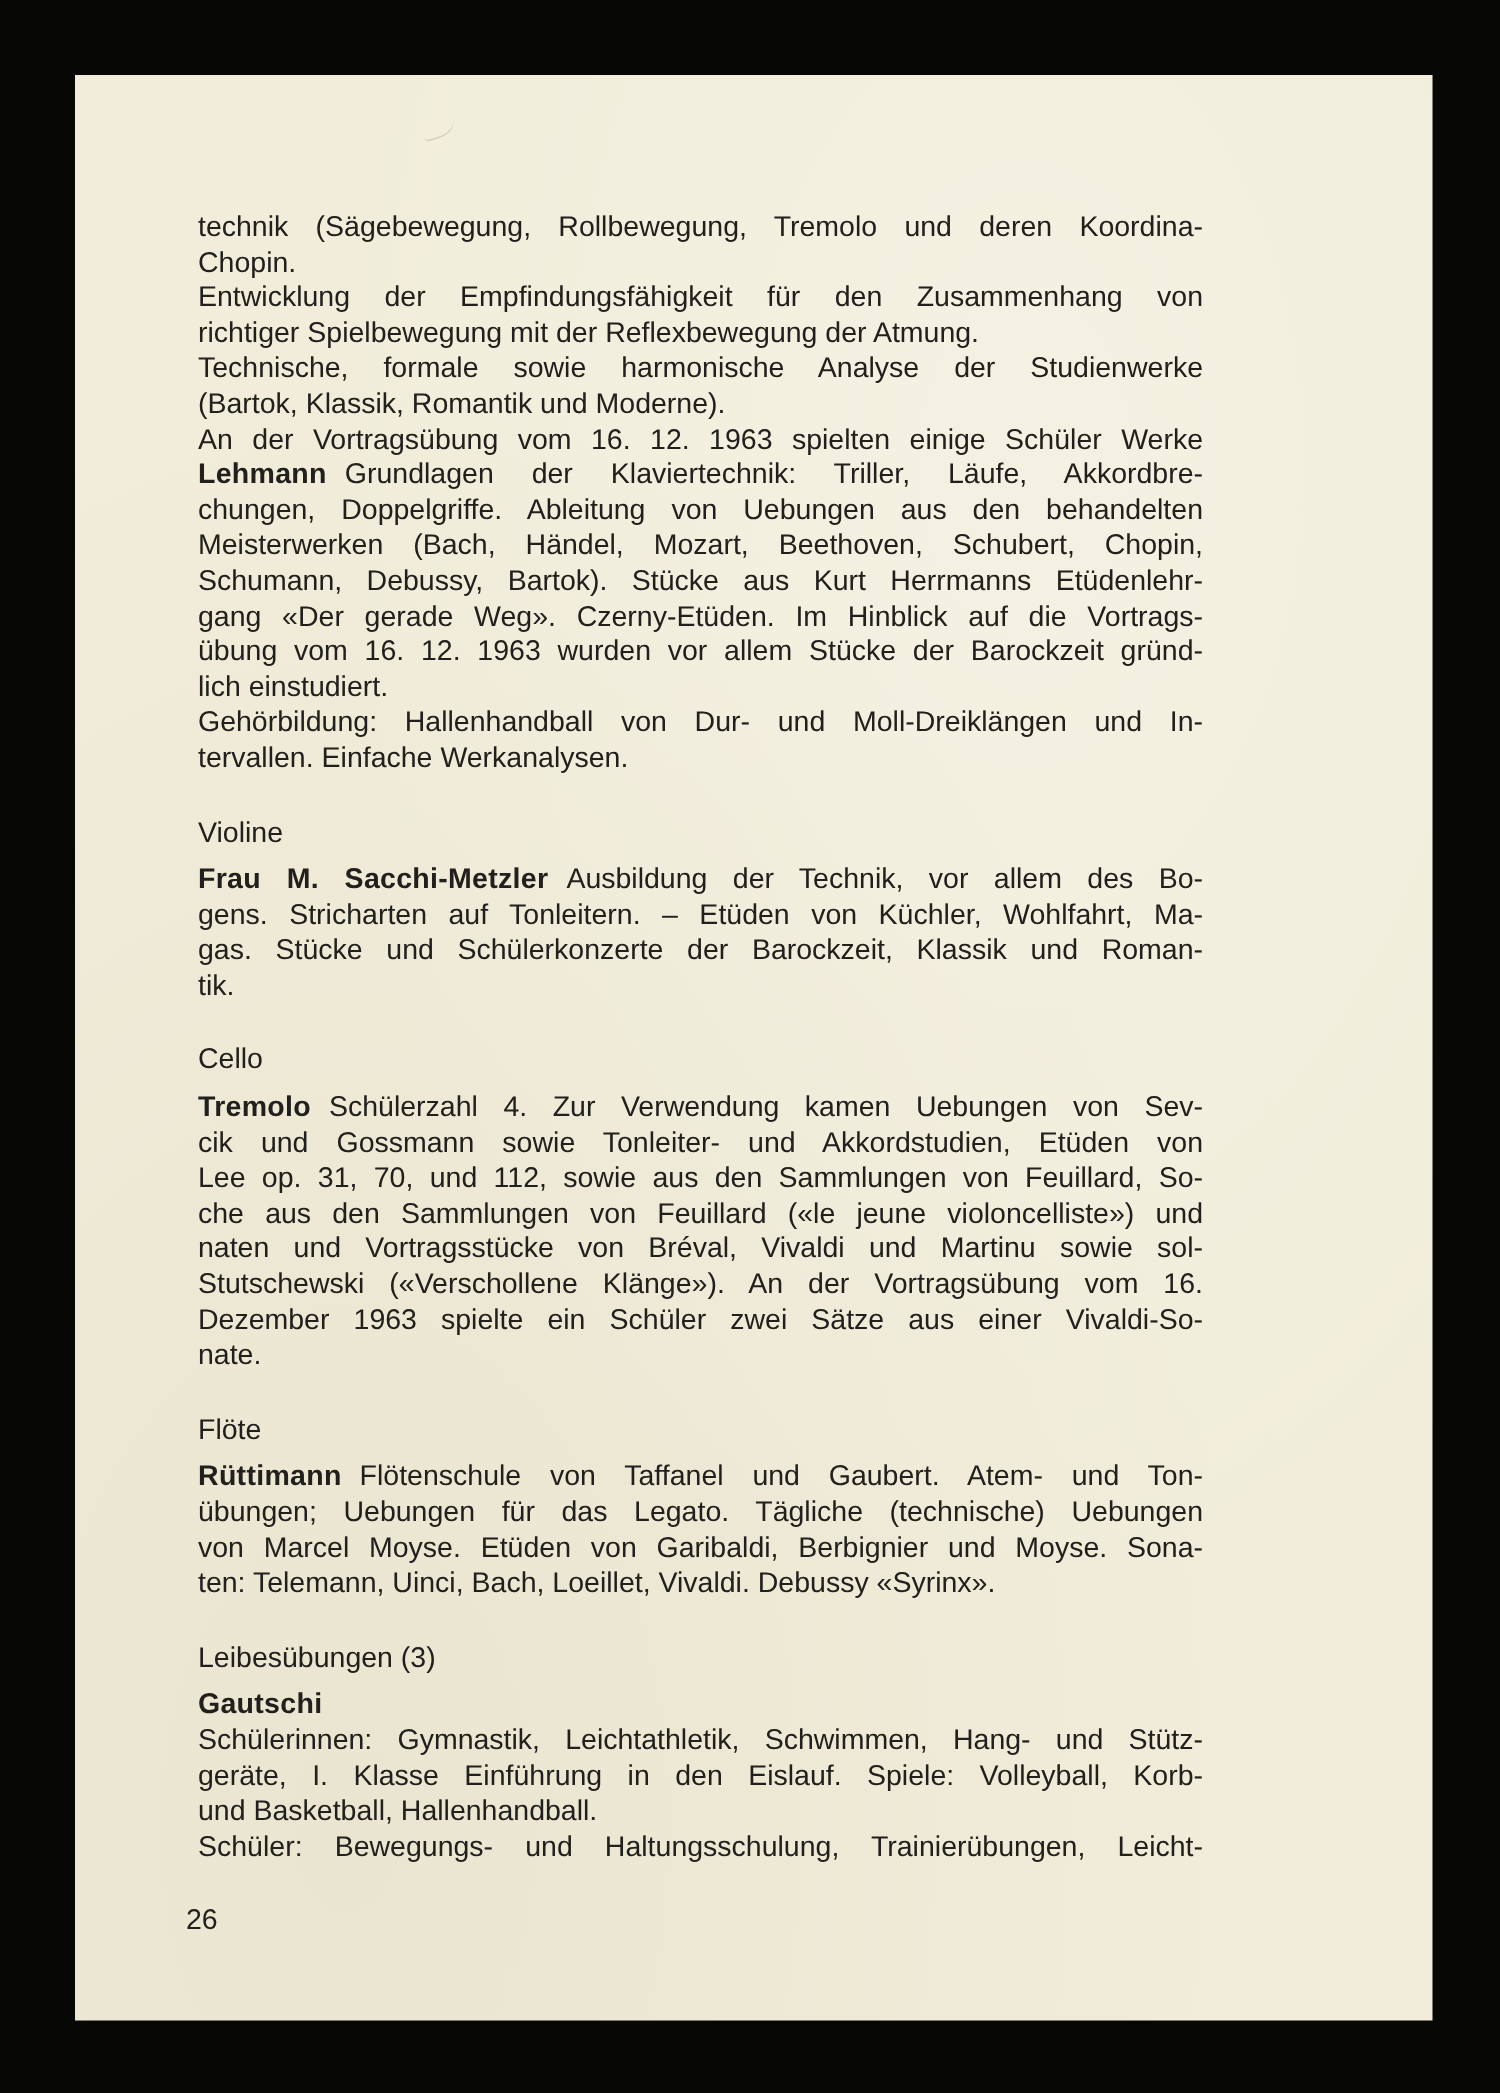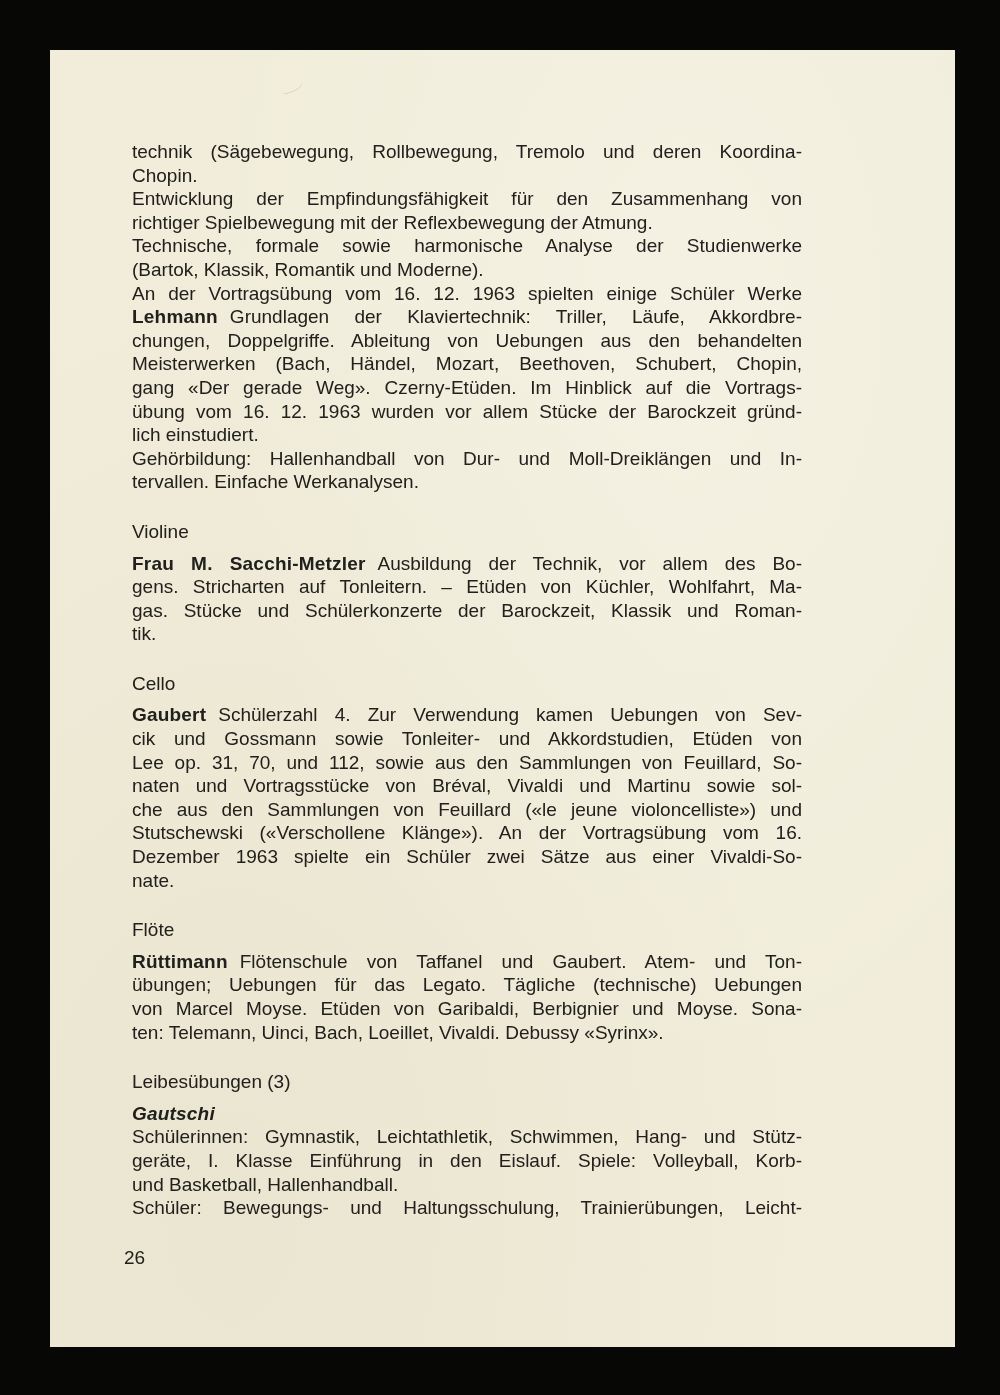--- a/index.html
+++ b/index.html
@@ -41,21 +41,21 @@
   }
   .line.last{
     text-align:left;
     text-align-last:left;
   }
   .line b{
     font-weight:700;
     margin-right:12px;
     letter-spacing:0.2px;
   }
-  .line.boldonly b{margin-right:0;font-style:italic;}
+  .line.boldonly b{margin-right:0;}
   .heading{
     margin:26px 0 8px 0;
     text-align:left;
   }
   #page-number{
     margin-top:26px;
     margin-left:-8px;
     text-align:left;
   }
   .scratch{
@@ -89,42 +89,43 @@
           <div class="line">Technische, formale sowie harmonische Analyse der Studienwerke</div>
           <div class="line last">(Bartok, Klassik, Romantik und Moderne).</div>
         </div>
         <div class="para">
           <div class="line">An der Vortragsübung vom 16. 12. 1963 spielten einige Schüler Werke</div>
         </div>
         <div class="para">
           <div class="line"><b>Lehmann</b>Grundlagen der Klaviertechnik: Triller, Läufe, Akkordbre-</div>
           <div class="line">chungen, Doppelgriffe. Ableitung von Uebungen aus den behandelten</div>
           <div class="line">Meisterwerken (Bach, Händel, Mozart, Beethoven, Schubert, Chopin,</div>
+          <div class="line">Schumann, Debussy, Bartok). Stücke aus Kurt Herrmanns Etüdenlehr-</div>
           <div class="line">gang «Der gerade Weg». Czerny-Etüden. Im Hinblick auf die Vortrags-</div>
           <div class="line">übung vom 16. 12. 1963 wurden vor allem Stücke der Barockzeit gründ-</div>
           <div class="line last">lich einstudiert.</div>
         </div>
         <div class="para">
           <div class="line">Gehörbildung: Hallenhandball von Dur- und Moll-Dreiklängen und In-</div>
           <div class="line last">tervallen. Einfache Werkanalysen.</div>
         </div>
         <div class="heading">Violine</div>
         <div class="para">
           <div class="line"><b>Frau M. Sacchi-Metzler</b>Ausbildung der Technik, vor allem des Bo-</div>
           <div class="line">gens. Stricharten auf Tonleitern. – Etüden von Küchler, Wohlfahrt, Ma-</div>
           <div class="line">gas. Stücke und Schülerkonzerte der Barockzeit, Klassik und Roman-</div>
           <div class="line last">tik.</div>
         </div>
         <div class="heading">Cello</div>
         <div class="para">
-          <div class="line"><b>Gaubert</b>Schülerzahl 4. Zur Verwendung kamen Uebungen von Sev-</div>
+          <div class="line"><b>Tremolo</b>Schülerzahl 4. Zur Verwendung kamen Uebungen von Sev-</div>
           <div class="line">cik und Gossmann sowie Tonleiter- und Akkordstudien, Etüden von</div>
           <div class="line">Lee op. 31, 70, und 112, sowie aus den Sammlungen von Feuillard, So-</div>
+          <div class="line">che aus den Sammlungen von Feuillard («le jeune violoncelliste») und</div>
           <div class="line">naten und Vortragsstücke von Bréval, Vivaldi und Martinu sowie sol-</div>
-          <div class="line">che aus den Sammlungen von Feuillard («le jeune violoncelliste») und</div>
           <div class="line">Stutschewski («Verschollene Klänge»). An der Vortragsübung vom 16.</div>
           <div class="line">Dezember 1963 spielte ein Schüler zwei Sätze aus einer Vivaldi-So-</div>
           <div class="line last">nate.</div>
         </div>
         <div class="heading">Flöte</div>
         <div class="para">
           <div class="line"><b>Rüttimann</b>Flötenschule von Taffanel und Gaubert. Atem- und Ton-</div>
           <div class="line">übungen; Uebungen für das Legato. Tägliche (technische) Uebungen</div>
           <div class="line">von Marcel Moyse. Etüden von Garibaldi, Berbignier und Moyse. Sona-</div>
           <div class="line last">ten: Telemann, Uinci, Bach, Loeillet, Vivaldi. Debussy «Syrinx».</div>

